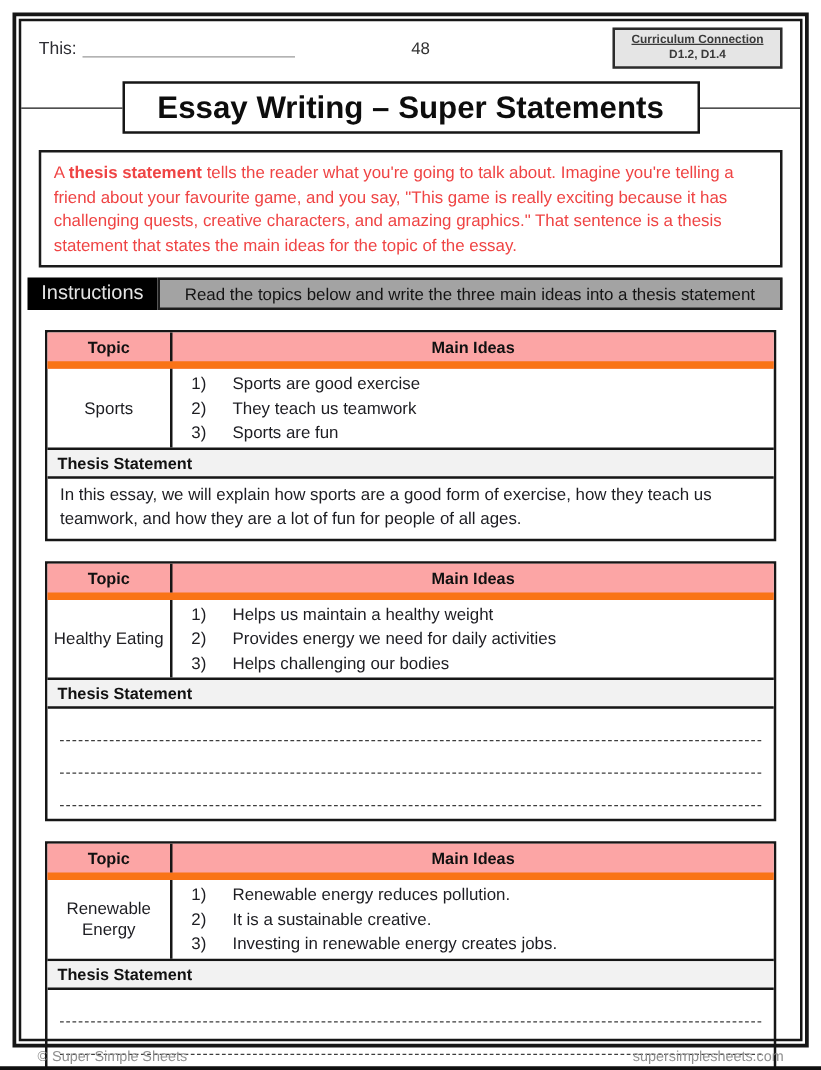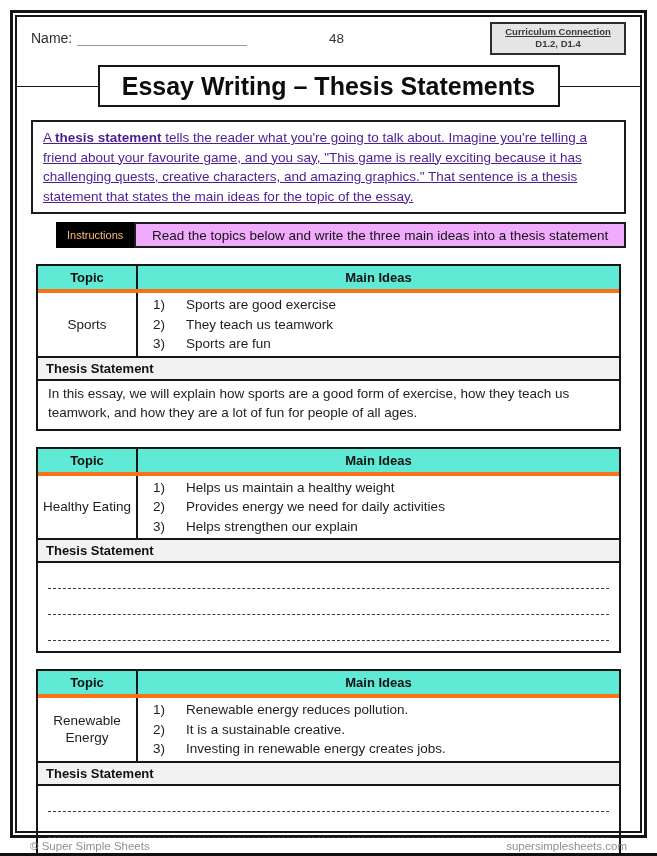--- a/index.html
+++ b/index.html
@@ -22,32 +22,32 @@
 
   
   .title-band { position:relative; height:42px; margin-top:11px; }
   .title-line { position:absolute; left:-14px; right:-14px; top:50%; border-top:1.5px solid #161616; }
   .title-box { position:absolute; left:50%; transform:translateX(-50%); width:462px; height:42px;
     background:#fff; border:2px solid #161616; display:flex; align-items:center; justify-content:center;
     font-size:25px; font-weight:bold; color:#0d0d0d; white-space:nowrap; }
 
   
   .intro-box { margin-top:13px; border:2px solid #1b1b1b; padding:6px 10px;
-    font-size:13.5px; line-height:19.5px; color:#4c1d95;text-decoration:underline; }
+    font-size:13.5px; line-height:19.5px; color:#ef4444; }
 
   
   .instructions-row { display:flex; height:26px; margin:8px 0 0 -9px; }
-  .instructions-label { background:#000; color:#fdba74; font-size:11px; display:flex;
-    align-items:center; padding:0 11px; white-space:nowrap;margin-left:34px; }
-  .instructions-text { flex:1; background:#f0abfc; border:2px solid #1c1c1c; display:flex;
+  .instructions-label { background:#000; color:#e5e5e5; font-size:16px; display:flex;
+    align-items:center; padding:0 11px; white-space:nowrap; }
+  .instructions-text { flex:1; background:#a3a3a3; border:2px solid #1c1c1c; display:flex;
     align-items:center; justify-content:center; font-size:13.5px; color:#141414; }
 
   
   .topic-table { border:2px solid #161616; margin:16px 5px 0 5px; }
-  .t-header { display:grid; grid-template-columns:98px 1fr; background:#5eead4; border-bottom:4px solid #f97316; }
+  .t-header { display:grid; grid-template-columns:98px 1fr; background:#fca5a5; border-bottom:6px solid #f97316; }
   .t-topic-h, .t-ideas-h { text-align:center; font-weight:bold; font-size:13px; padding:4px 0; color:#111; }
   .t-ideas-h { border-left:2px solid #161616; }
   .t-body { display:grid; grid-template-columns:98px 1fr; border-bottom:2px solid #161616; }
   .t-topic-cell { display:flex; align-items:center; justify-content:center; text-align:center;
     font-size:13.5px; padding:4px; line-height:17px; }
   .t-ideas-cell { border-left:2px solid #161616; padding:2px 8px 2px 15px; font-size:13.5px; }
   .idea-row { display:flex; line-height:19.5px; }
   .idea-num { width:33px; flex:none; }
   .t-thesis-h { background:#f2f2f2; border-bottom:2px solid #161616; font-weight:bold;
     font-size:13px; padding:3px 8px; color:#111; }
@@ -61,33 +61,33 @@
   .bottom-bar { position:absolute; left:0; top:853px; width:657px; height:3px; background:#101010; }
 </style>
 </head>
 <body>
 
 <div class="frame">
   <div class="frame-inner">
 
     <div class="header-row">
       <div class="name-field">
-        <span>Name:</span>
+        <span>This:</span>
         <span class="name-line"></span>
       </div>
       <div class="page-number">48</div>
       <div class="curriculum-box">
         <div class="curriculum-title">Curriculum Connection</div>
         <div class="curriculum-codes">D1.2, D1.4</div>
       </div>
     </div>
 
     <div class="title-band">
       <div class="title-line"></div>
-      <h1 class="title-box">Essay Writing – Thesis Statements</h1>
+      <h1 class="title-box">Essay Writing – Super Statements</h1>
     </div>
 
     <div class="intro-box"><span>A </span><strong>thesis statement</strong><span> tells the reader what you're going to talk about. Imagine you're telling a friend about your favourite game, and you say, "This game is really exciting because it has challenging quests, creative characters, and amazing graphics." That sentence is a thesis statement that states the main ideas for the topic of the essay.</span></div>
 
     <div class="instructions-row">
       <div class="instructions-label">Instructions</div>
       <div class="instructions-text">Read the topics below and write the three main ideas into a thesis statement</div>
     </div>
 
     <section class="topic-table">
@@ -127,21 +127,21 @@
           <div class="idea-row">
             <span class="idea-num">1)</span>
             <span>Helps us maintain a healthy weight</span>
           </div>
           <div class="idea-row">
             <span class="idea-num">2)</span>
             <span>Provides energy we need for daily activities</span>
           </div>
           <div class="idea-row">
             <span class="idea-num">3)</span>
-            <span>Helps strengthen our explain</span>
+            <span>Helps challenging our bodies</span>
           </div>
         </div>
       </div>
       <div class="t-thesis-h">Thesis Statement</div>
       <div class="t-thesis-blank">
         <div class="write-line"></div>
         <div class="write-line"></div>
         <div class="write-line"></div>
       </div>
     </section>

